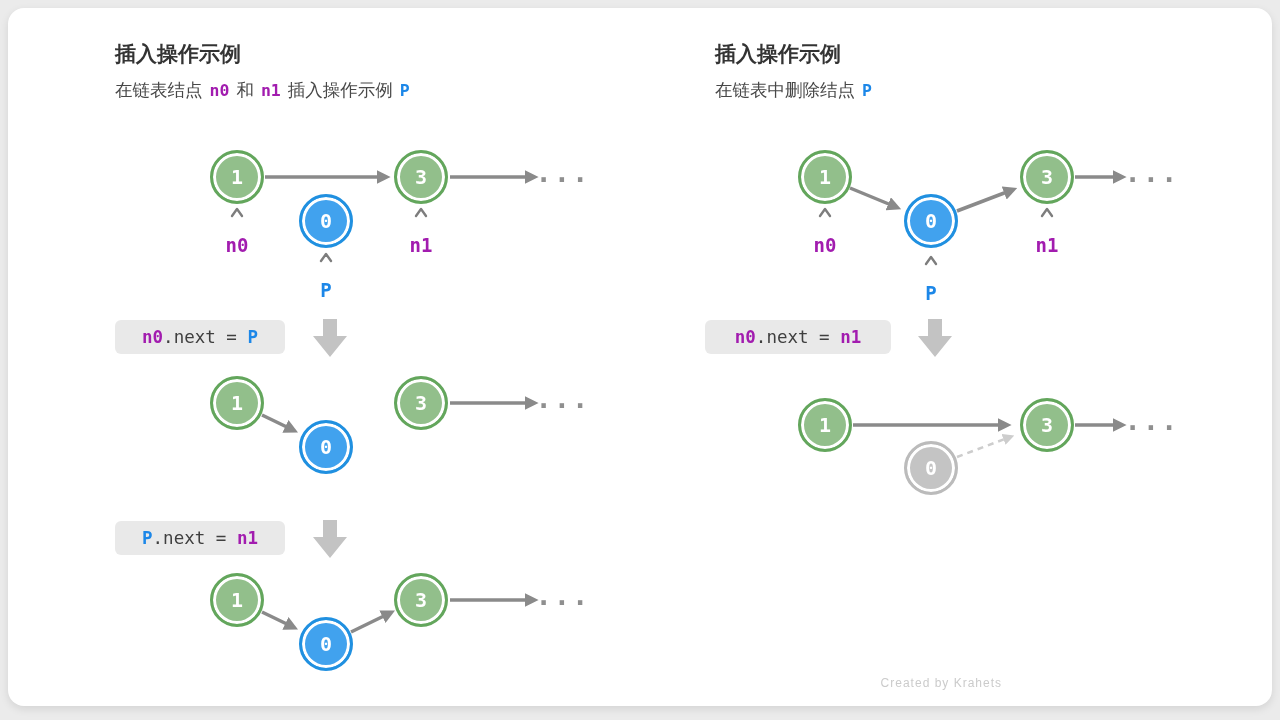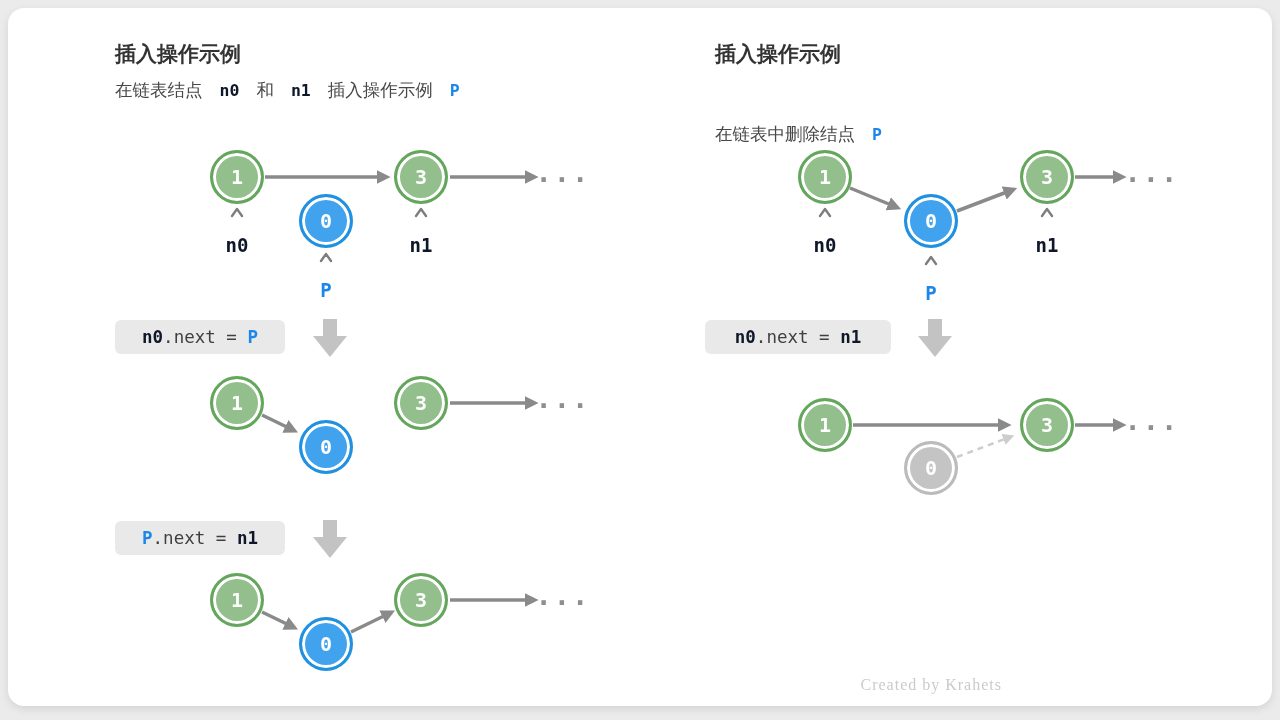--- a/index.html
+++ b/index.html
@@ -14,28 +14,28 @@
     box-shadow:0 3px 8px rgba(0,0,0,0.10);
   }
   .stage { position:absolute; left:0; top:0; width:1048px; height:720px; }
   svg.links { position:absolute; left:0; top:0; }
 
   .panel-title {
     position:absolute; font-size:21px; font-weight:700; color:#333333;
     white-space:nowrap;
   }
   .panel-subtitle {
-    position:absolute; display:flex; align-items:center; gap:17px;
+    position:absolute; display:flex; align-items:center; gap:7px;
     font-size:17.5px; color:#484848; white-space:nowrap;
   }
   .code-inline {
     font-family:"DejaVu Sans Mono","Liberation Mono",monospace;
     font-weight:700; font-size:16.5px;
   }
-  .green-text { color:#0f172a; }
+  .green-text { color:#a21caf; }
   .blue-text  { color:#1C87E8; }
 
   .node {
     position:absolute; width:48px; height:48px; border-radius:50%;
     border:3px solid; box-shadow:inset 0 0 0 3px #FFFFFF;
     display:flex; align-items:center; justify-content:center;
     font-family:"DejaVu Sans Mono","Liberation Mono",monospace;
     font-weight:700; font-size:20px; color:#FFFFFF;
   }
   .node.green { background:#92BF8B; border-color:#63A65C; }
@@ -61,22 +61,22 @@
 
   .ellipsis {
     position:absolute; transform:translateX(-50%);
     font-family:"DejaVu Sans Mono","Liberation Mono",monospace;
     font-weight:700; font-size:27px; line-height:27px;
     color:#8F8F8F; letter-spacing:2px;
   }
 
   .credit {
     position:absolute; right:46px; top:676px;
-    font-family:Liberation Serif, serif;
-    font-size:16px; color:#CBCBCB; letter-spacing:1px;
+    font-family:Liberation Sans, sans-serif;
+    font-size:12px; color:#CBCBCB; letter-spacing:1px;
   }
 </style>
 </head>
 <body>
 
 <div class="card"></div>
 
 <div class="stage">
 
   <svg class="links" width="1280" height="720">
@@ -153,21 +153,21 @@
   <svg class="block-arrow" style="left:313px; top:520px;" width="34" height="38">
       <path d="M10,0 h14 v17 h10 L17,38 L0,17 h10 z" fill="#C3C3C3"></path>
     </svg>
 
   <div class="node green" style="left:210px; top:573px;">1</div>
   <div class="node blue" style="left:299px; top:617px;">0</div>
   <div class="node green" style="left:394px; top:573px;">3</div>
   <span class="ellipsis" style="left:563px; top:582px;">...</span>
 
   <div class="panel-title" style="left:715px; top:40px;">插入操作示例</div>
-  <div class="panel-subtitle" style="left:715px; top:78px;margin-top:44px;">
+  <div class="panel-subtitle" style="left:715px; top:78px;">
     <span>在链表中删除结点</span>
     <span class="code-inline blue-text">P</span>
   </div>
 
   <div class="node green" style="left:798px;  top:150px;">1</div>
   <div class="node blue" style="left:904px;  top:194px;">0</div>
   <div class="node green" style="left:1020px; top:150px;">3</div>
   <span class="ellipsis" style="left:1152px; top:159px;">...</span>
   <svg class="caret" style="left:825px; top:206px;" width="16" height="12">
       <polyline points="3,10 8,3 13,10" stroke="#7D7D7D" stroke-width="2.4" fill="none" stroke-linecap="round" stroke-linejoin="round"></polyline>

